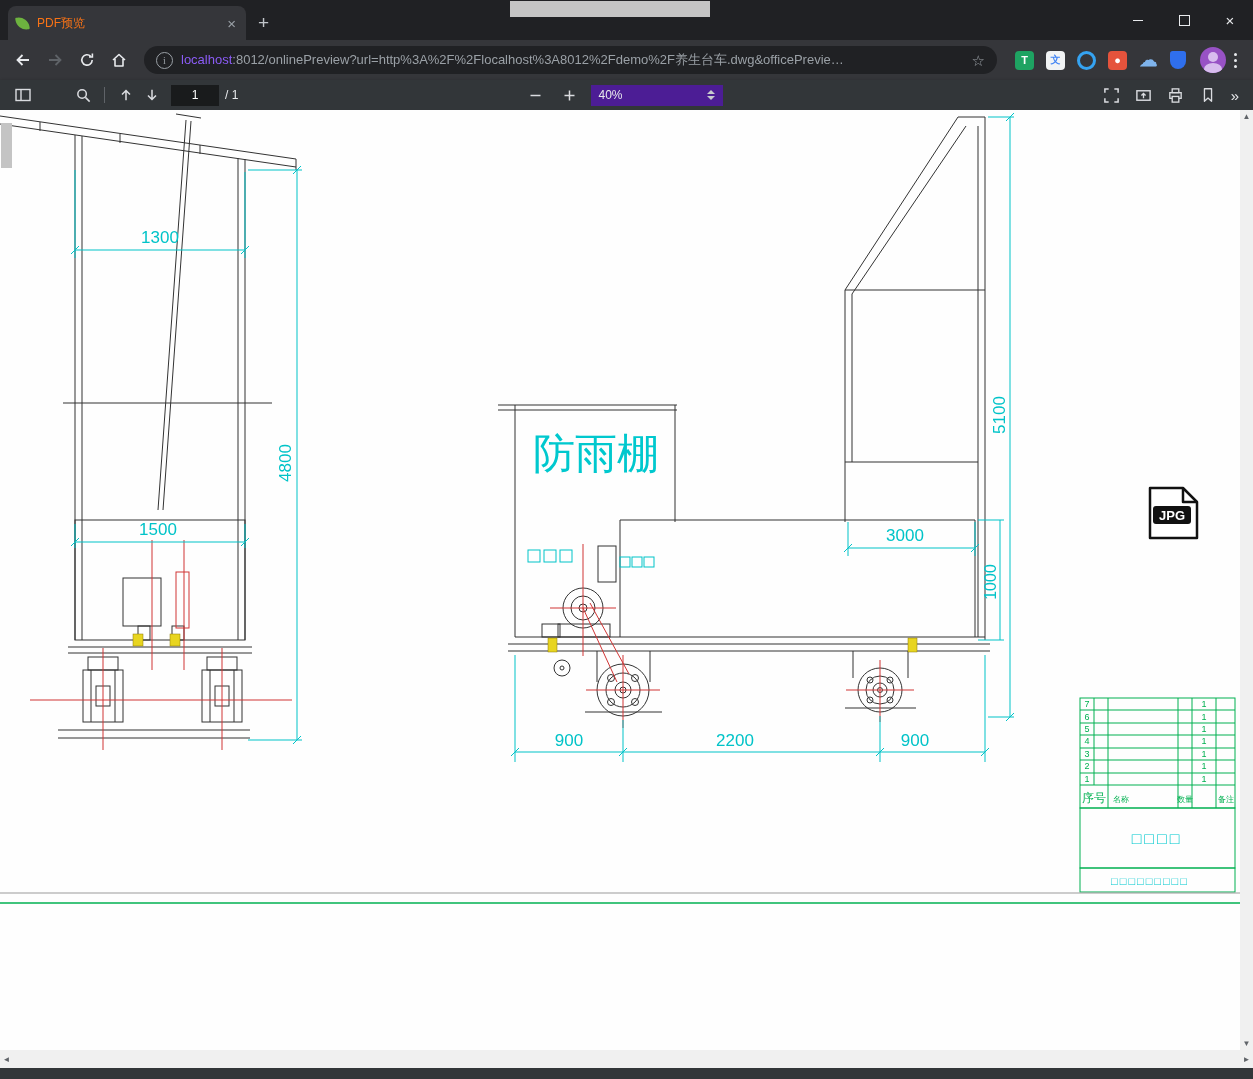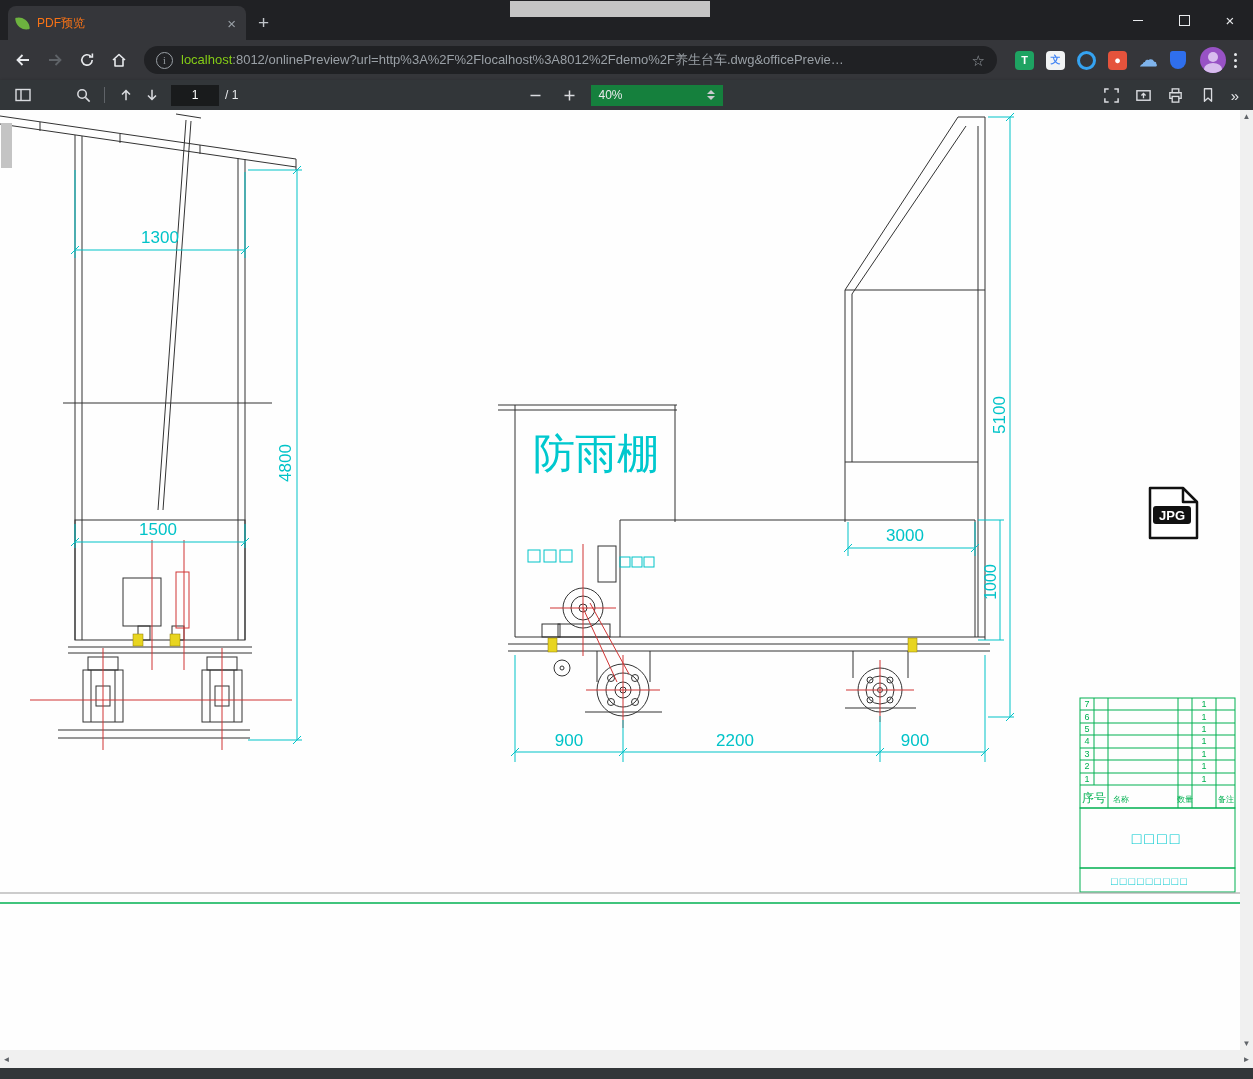--- a/index.html
+++ b/index.html
@@ -16,21 +16,21 @@
   .newtab{color:#C0C4C9;font-size:19px;margin:0 0 8px 12px;line-height:1;}
   .win-controls{margin-left:auto;display:flex;height:40px;}
   .win-btn{width:46px;display:flex;align-items:center;justify-content:center;color:#E8EAED;font-size:15px;}
   .min-glyph{width:10px;height:1px;background:#E8EAED;display:block;}
   .max-glyph{width:9px;height:9px;border:1px solid #E8EAED;display:block;}
   .navbar{height:40px;background:#35363A;display:flex;align-items:center;padding:0 8px;gap:2px;}
   .nav-icon{width:30px;height:30px;display:flex;align-items:center;justify-content:center;flex:0 0 auto;}
   .addressbar{flex:1;height:28px;background:#202124;border-radius:14px;display:flex;align-items:center;
               padding:0 12px;gap:8px;margin:0 8px;min-width:0;}
   .url{color:#9AA0A6;font-size:13px;white-space:nowrap;overflow:hidden;flex:1;}
-  .url .host{color:#84cc16;margin-top:36px;}
+  .url .host{color:#8b5cf6;margin-top:36px;}
   .star{color:#9AA0A6;font-size:15px;line-height:1;}
   .info-i{width:15px;height:15px;border:1.2px solid #9AA0A6;border-radius:50%;color:#9AA0A6;
           font-size:10px;display:flex;align-items:center;justify-content:center;font-family:"Liberation Serif",serif;flex:0 0 auto;}
   .ext-icons{display:flex;gap:12px;align-items:center;margin:0 8px;}
   .ext{width:19px;height:19px;border-radius:4px;display:flex;align-items:center;justify-content:center;
        font-size:11px;font-weight:bold;flex:0 0 auto;}
   .ext-green{background:#1EA362;color:#fff;}
   .ext-white{background:#F1F3F4;color:#4285F4;font-size:10px;}
   .ext-ring{background:transparent;border:3px solid #35A3F1;border-radius:50%;width:13px;height:13px;}
   .ext-red{background:#E5533C;color:#fff;}
@@ -44,21 +44,21 @@
   
   .pdfbar{height:30px;background:#323639;display:flex;align-items:center;padding:0 10px;
           color:#E8EAED;position:relative;box-shadow:0 1px 3px rgba(0,0,0,.4);}
   .tbtn{width:26px;height:24px;display:flex;align-items:center;justify-content:center;flex:0 0 auto;}
   .tdivider{width:1px;height:16px;background:#5F6368;margin:0 8px;}
   .page-input{width:44px;height:19px;background:#191B1C;border:none;color:#fff;text-align:center;
               font-size:12px;margin:0 6px;font-family:"Liberation Sans",sans-serif;}
   .page-total{font-size:12px;color:#E8EAED;}
   .pdf-center{position:absolute;left:50%;top:0;height:30px;transform:translateX(-52%);
               display:flex;align-items:center;gap:8px;}
-  .zoom-box{width:132px;height:21px;background:#15803d;display:flex;align-items:center;
+  .zoom-box{width:132px;height:21px;background:#4c1d95;display:flex;align-items:center;
             padding:0 8px;font-size:12px;color:#E8EAED;box-sizing:border-box;}
   .spin{display:flex;flex-direction:column;gap:2px;margin-left:auto;}
   .spin i{width:0;height:0;border-left:4px solid transparent;border-right:4px solid transparent;display:block;}
   .spin .up{border-bottom:4px solid #C8CBCE;}
   .spin .dn{border-top:4px solid #C8CBCE;}
   .pdf-right{margin-left:auto;display:flex;align-items:center;gap:6px;}
   .chevrons{font-size:15px;color:#E8EAED;padding:0 4px;}
   
   .content{position:absolute;top:110px;left:0;width:1253px;height:940px;background:#FEFEFE;overflow:hidden;}
   svg.drawing{position:absolute;top:0;left:0;}

